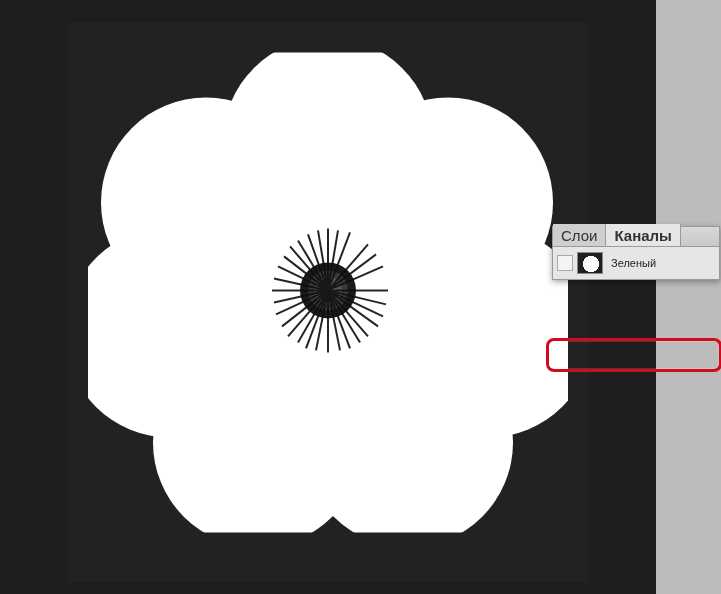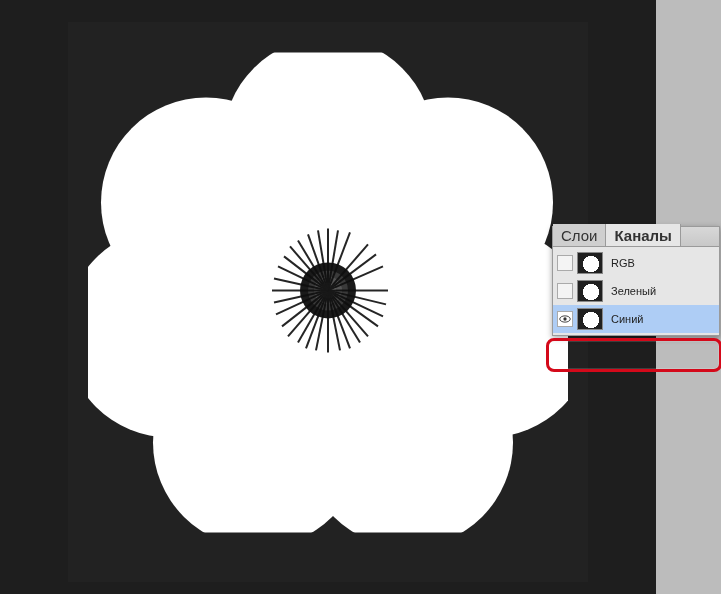--- a/index.html
+++ b/index.html
@@ -195,40 +195,25 @@
   </div>
 </div>
 
 <div class="panel">
   <div class="tabs">
     <div class="tab">Слои</div>
     <div class="tab active">Каналы</div>
   </div>
   <div class="channel-list">
 
-    <div class="channel-row">
-      <div class="vis-col blank"></div>
-      <div class="thumb"></div>
-      <div class="row-label">RGB</div>
-    </div>
 
     <div class="channel-row">
       <div class="vis-col blank"></div>
       <div class="thumb"></div>
       <div class="row-label">Зеленый</div>
     </div>
 
 
-    <div class="channel-row selected">
-      <div class="vis-col">
-        <svg class="eye" viewBox="0 0 16 10">
-          <ellipse cx="8" cy="5" rx="7" ry="4.2" fill="none" stroke="#333" stroke-width="1.2"></ellipse>
-          <circle cx="8" cy="5" r="2.2" fill="#333"></circle>
-        </svg>
-      </div>
-      <div class="thumb"></div>
-      <div class="row-label">Синий</div>
-    </div>
 
   </div>
 </div>
 
 <div class="highlight-ring"></div>
 
 </body></html>

